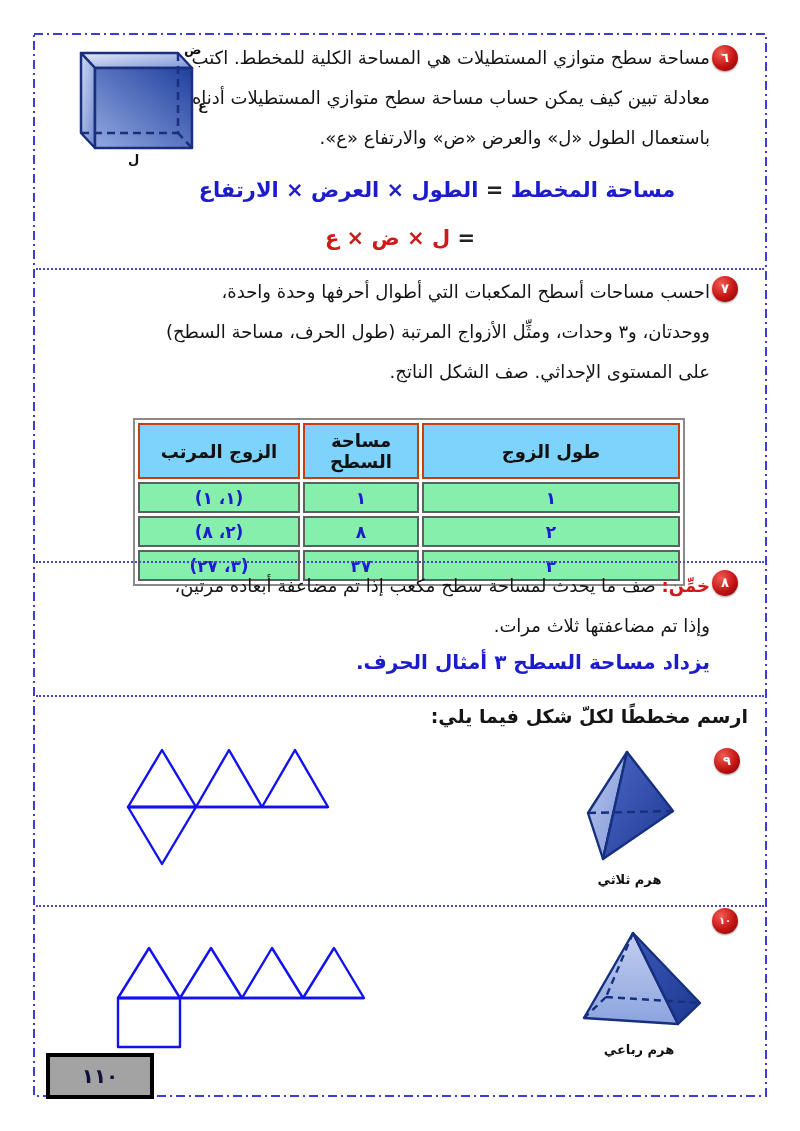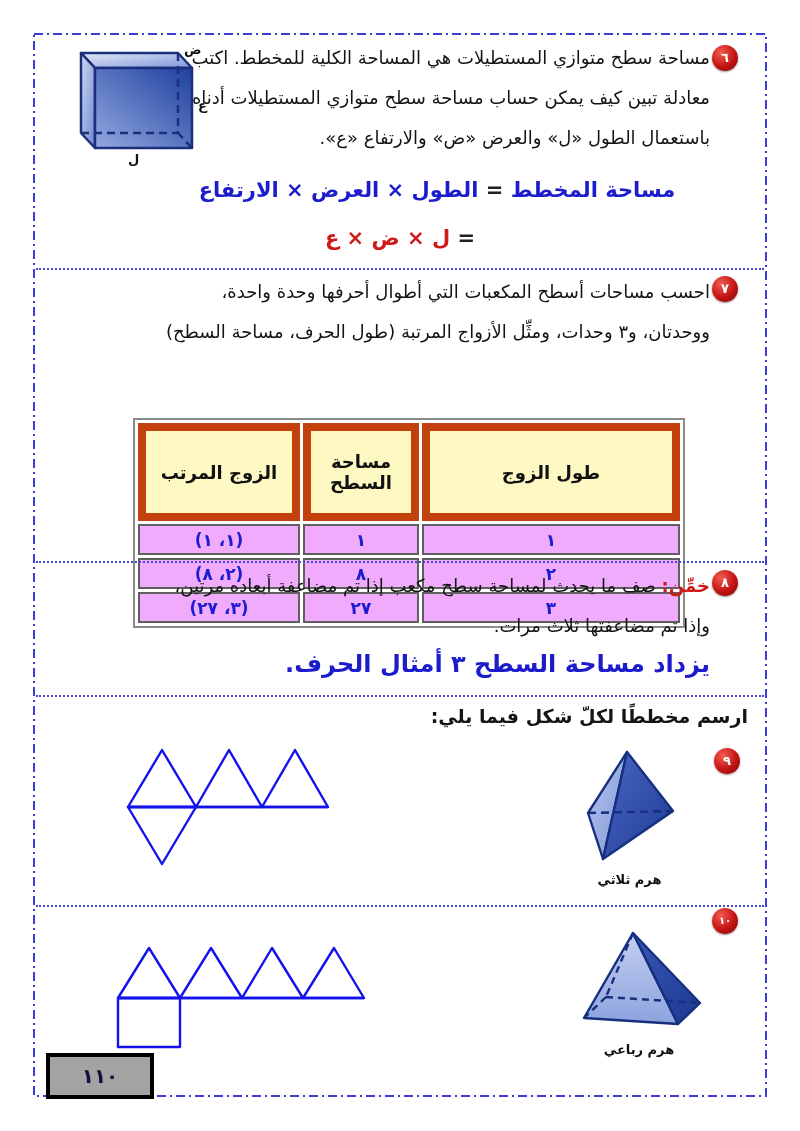--- a/index.html
+++ b/index.html
@@ -21,30 +21,30 @@
   .qtext .tline{white-space:nowrap;}
   .eq{position:absolute;left:0;width:100%;text-align:center;font-weight:bold;font-size:21px;white-space:nowrap;}
   .blue{color:#1c1ccd;}
   .red{color:#cf1a1a;margin-top:36px;}
   .dark{color:#222;}
   table.data{
     position:absolute;border-collapse:separate;border-spacing:3px;
     border:2px solid #8a8a8a;background:#fff;table-layout:fixed;
   }
   table.data th{
-    background:#fef9c3;border:8px solid #c2410c;font-size:18px;font-weight:bold;
-    color:#111;padding:20px 4px;height:28px;text-align:center;
+    background:#7dd3fc;border:2px solid #c2410c;font-size:18px;font-weight:bold;
+    color:#111;padding:5px 4px;height:28px;text-align:center;
   }
   table.data td{
-    background:#f0abfc;border:2px solid #5f5f5f;font-size:17px;font-weight:bold;
+    background:#86efac;border:2px solid #5f5f5f;font-size:17px;font-weight:bold;
     color:#1b1bd0;padding:1px 4px;height:25px;text-align:center;white-space:nowrap;
   }
   .shape-label{position:absolute;text-align:center;font-weight:bold;font-size:13px;color:#111;white-space:nowrap;}
   .dim-label{position:absolute;font-weight:bold;font-size:13px;color:#111;}
-  .answer-line{position:absolute;text-align:center;font-weight:bold;font-size:24px;white-space:nowrap;}
+  .answer-line{position:absolute;text-align:center;font-weight:bold;font-size:20px;white-space:nowrap;}
   .instruction{position:absolute;text-align:right;font-weight:bold;font-size:19px;white-space:nowrap;color:#151515;margin-left:14px;}
   .footer-box{
     position:absolute;border:4px solid #000;background:#a3a3a3;
     display:flex;align-items:center;justify-content:center;
     font-weight:bold;font-size:20px;color:#10103a;letter-spacing:3px;
   }
 </style>
 </head>
 <body>
 
@@ -98,20 +98,21 @@
     <span class="red">ل × ض × ع</span>
   </div>
 
   <div class="sep" style="top:268px;"></div>
 
   <div class="badge" style="left:712px;top:276px;">٧</div>
 
   <div class="qtext" style="right:90px;top:272px;">
     <div class="tline">احسب مساحات أسطح المكعبات التي أطوال أحرفها وحدة واحدة،</div>
     <div class="tline">ووحدتان، و٣ وحدات، ومثِّل الأزواج المرتبة (طول الحرف، مساحة السطح)</div>
+    <div class="tline">على المستوى الإحداثي. صف الشكل الناتج.</div>
   </div>
 
   <table class="data" style="right:115px;top:418px;width:552px;" dir="rtl">
     <colgroup>
         <col style="width:258px">
         <col style="width:116px">
         <col style="width:162px">
       </colgroup>
     <tbody>
         <tr>

